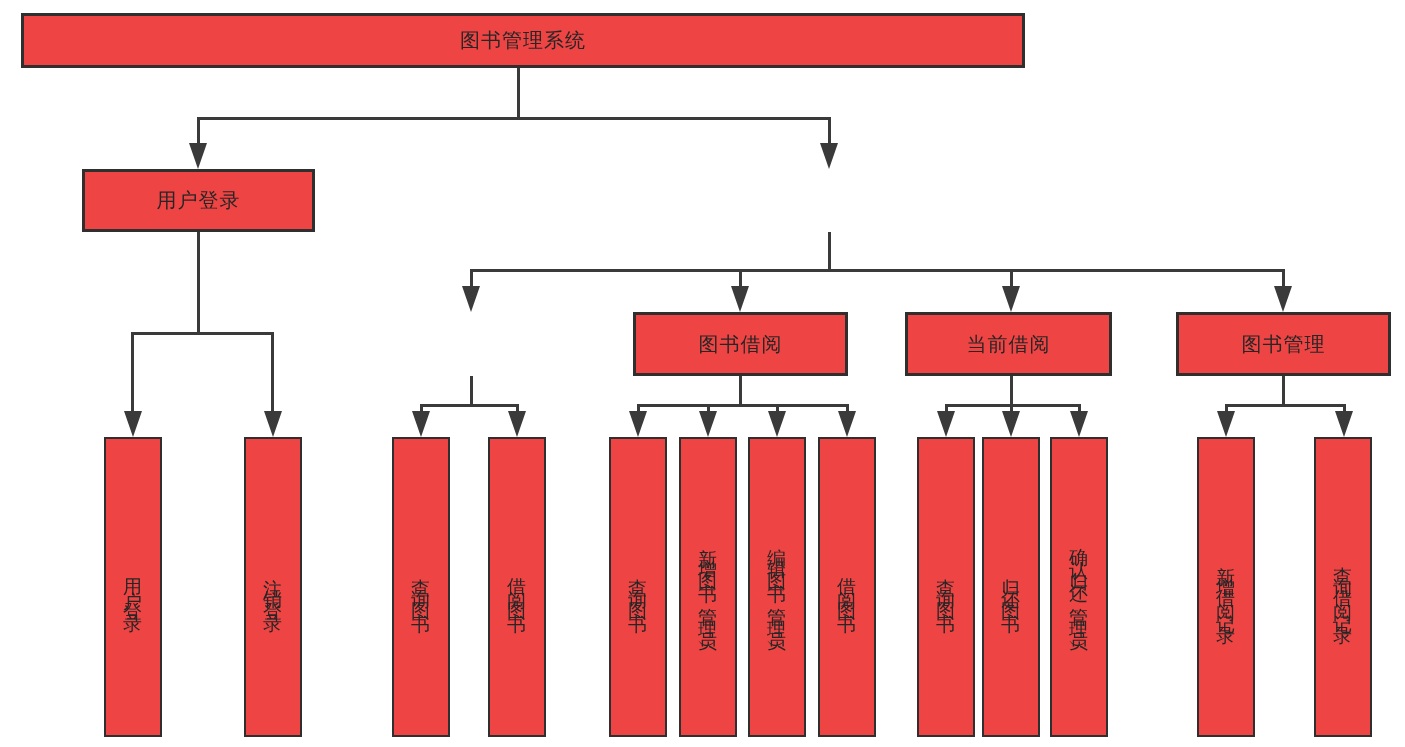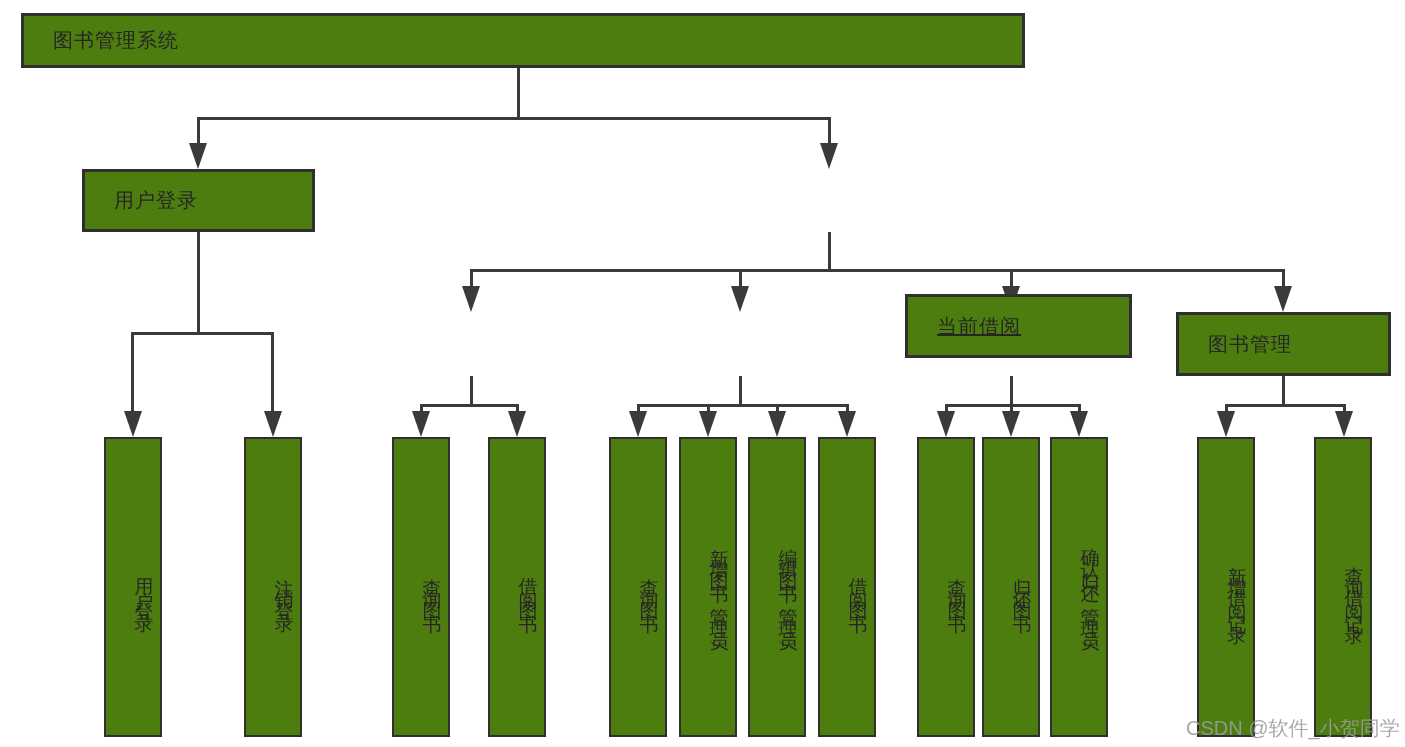--- a/index.html
+++ b/index.html
@@ -8,25 +8,25 @@
     width: 1405px;
     height: 747px;
     background: #ffffff;
     font-family: "Liberation Sans", sans-serif;
     overflow: hidden;
   }
   .box {
     position: absolute;
     box-sizing: border-box;
     border: 3px solid #2f2f2f;
-    background: #4d7c0f;
+    background: #ef4444;
     display: flex;
     align-items: center;
+    justify-content: center;
     color: #262626;
-    padding-left: 29px;
   }
   .hbox { font-size: 20px; letter-spacing: 1px; }
   .leaf {
     top: 437px; width: 58px; height: 300px;
     border-width: 2.5px;
   }
   .leaf .vtext {
     writing-mode: vertical-rl;
     text-orientation: mixed;
     font-size: 19px;
@@ -53,21 +53,21 @@
     opacity: 0.88;
     white-space: nowrap;
     z-index: 10;
   }
   
   #n-root  { left: 21px;  top: 13px;  width: 1004px; height: 55px; }
   #n-ul    { left: 82px;  top: 169px; width: 233px;  height: 63px; }
   #n-bm    { left: 713px; top: 169px; width: 233px;  height: 63px; }
   #n-nb    { left: 364px; top: 312px; width: 215px;  height: 64px; }
   #n-bb    { left: 633px; top: 312px; width: 215px;  height: 64px; }
-  #n-cb    { left: 905px; top: 294px; width: 227px;  height: 64px; text-decoration: underline; }
+  #n-cb    { left: 905px; top: 312px; width: 207px;  height: 64px; }
   #n-br    { left: 1176px; top: 312px; width: 215px; height: 64px; }
   #lf-ul1 { left: 104px; }  #lf-ul2 { left: 244px; }
   #lf-nb1 { left: 392px; }  #lf-nb2 { left: 488px; }
   #lf-bb1 { left: 609px; }  #lf-bb2 { left: 679px; }
   #lf-bb3 { left: 748px; }  #lf-bb4 { left: 818px; }
   #lf-cb1 { left: 917px; }  #lf-cb2 { left: 982px; }  #lf-cb3 { left: 1050px; }
   #lf-br1 { left: 1197px; } #lf-br2 { left: 1314px; }
 </style>
 </head>
 <body>
@@ -100,20 +100,23 @@
   <div class="hline" style="left:471px; top:269px; width:814px;"></div>
   <div class="vline" style="left:470px; top:269px; height:20px;"></div>
   <div class="vline" style="left:739px; top:269px; height:20px;"></div>
   <div class="vline" style="left:1010px; top:269px; height:20px;"></div>
   <div class="vline" style="left:1282px; top:269px; height:20px;"></div>
   <div class="arrow" style="left:462px; top:286px;"></div>
   <div class="arrow" style="left:731px; top:286px;"></div>
   <div class="arrow" style="left:1002px; top:286px;"></div>
   <div class="arrow" style="left:1274px; top:286px;"></div>
 
+  <div class="box hbox" id="n-bb">
+    <span>图书借阅</span>
+  </div>
   <div class="box hbox" id="n-cb">
     <span>当前借阅</span>
   </div>
   <div class="box hbox" id="n-br">
     <span>图书管理</span>
   </div>
 
   <div class="vline" style="left:470px; top:376px; height:30px;"></div>
   <div class="hline" style="left:420px; top:404px; width:98px;"></div>
   <div class="vline" style="left:420px; top:404px; height:10px;"></div>
@@ -185,15 +188,14 @@
     <span class="vtext">确认归还（管理员）</span>
   </div>
 
   <div class="box leaf" id="lf-br1">
     <span class="vtext">新增借阅记录</span>
   </div>
   <div class="box leaf" id="lf-br2">
     <span class="vtext">查询借阅记录</span>
   </div>
 
-  <div class="watermark">CSDN @软件_小贺同学</div>
 
 </div>
 
 </body></html>

